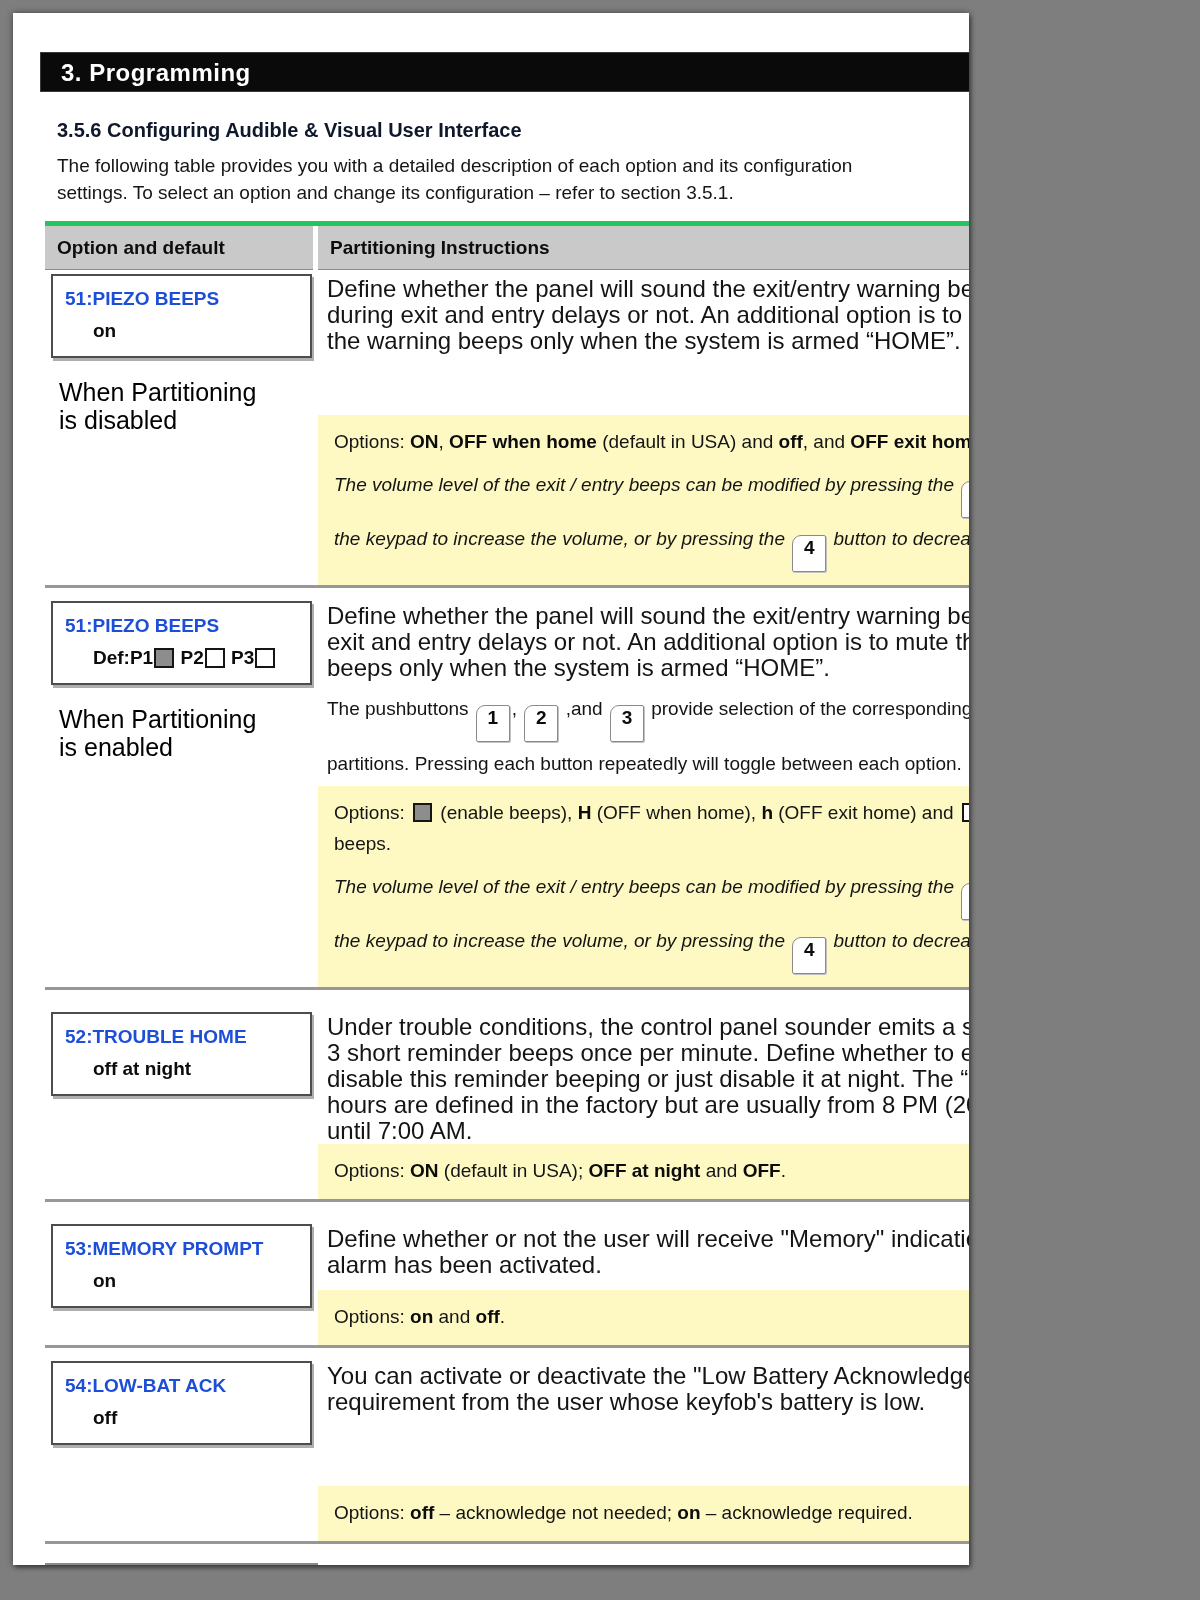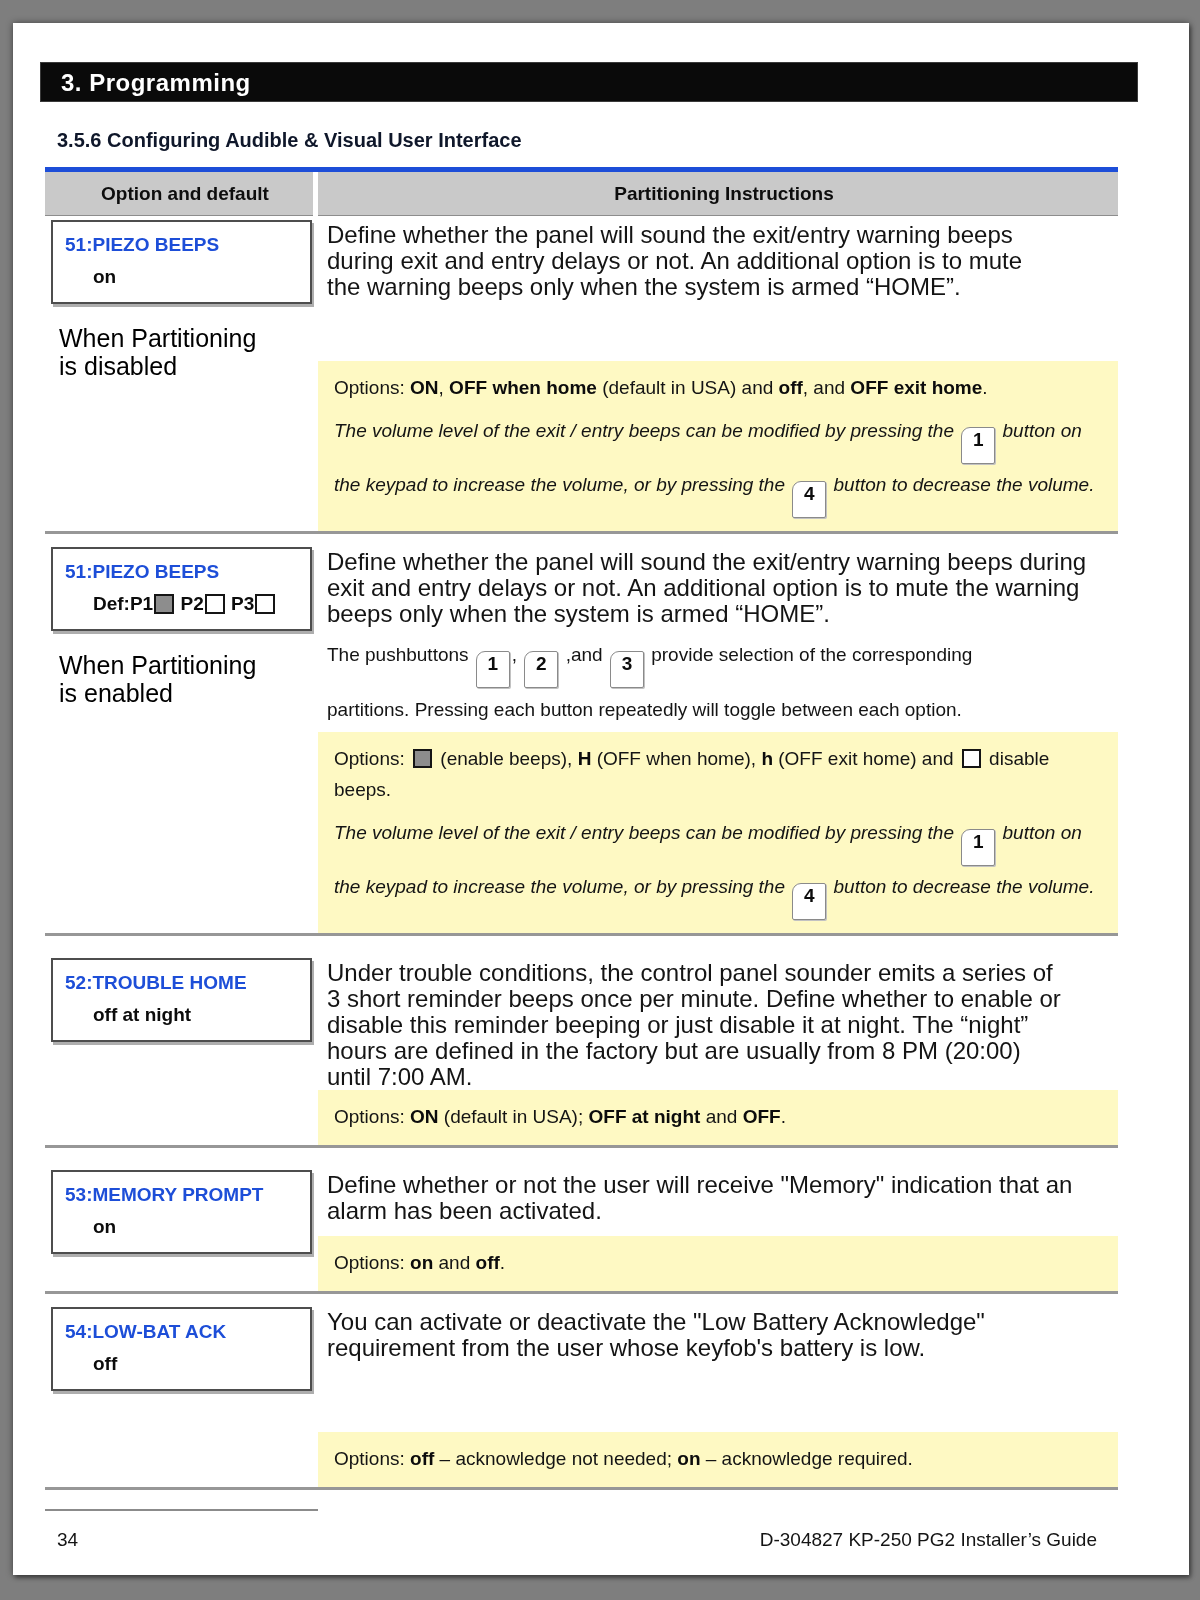--- a/index.html
+++ b/index.html
@@ -3,22 +3,22 @@
 <meta charset="utf-8">
 <style>
   * { margin:0; padding:0; box-sizing:border-box; }
   html,body { width:1200px; height:1600px; overflow:hidden; }
   body {
     background:#7e7e7e;
     font-family:"Liberation Sans","DejaVu Sans",sans-serif;
     color:#111;
   }
   .page {
-    position:absolute; left:13px; top:23px;
-    width:1176px; height:1552px;
+    position:absolute; left:13px; top:13px;
+    width:956px; height:1552px;
     background:#ffffff;
     box-shadow:0 0 7px rgba(0,0,0,0.45), 2px 3px 4px rgba(0,0,0,0.35);
     overflow:hidden;
   }
   .chapter-bar {
     margin:39px 0 0 27px; width:1098px; height:40px;
     background:#0a0a0a; color:#fff;
     font-size:24px; font-weight:bold; line-height:40px;
     padding-left:20px; letter-spacing:0.5px;
     border:1px solid #3a3a3a;
@@ -27,22 +27,22 @@
     margin:27px 44px 0 44px;
     font-size:20px; font-weight:bold; color:#0f172a;
   }
   .intro {
     margin:10px 44px 0 44px; max-width:1035px;
     font-size:19px; line-height:27px; color:#161616;
   }
   .opt-table { margin:15px 0 0 32px; width:1073px; }
 
   .thead {
-    border-top:5px solid #1d4ed8;
-    display:grid; grid-template-columns:268px 1fr; column-gap:5px;text-align:center;
+    border-top:5px solid #22c55e;
+    display:grid; grid-template-columns:268px 1fr; column-gap:5px;
   }
   .th {
     background:#c9c9c9; height:44px; line-height:44px;
     font-size:19px; font-weight:bold; padding-left:12px;
     border-bottom:1px solid #8d8d8d; color:#0d0d0d;
   }
   .row {
     display:grid; grid-template-columns:268px 1fr; column-gap:5px;
     border-bottom:3px solid #979797;
   }
@@ -118,20 +118,21 @@
 <body>
 
 <div class="page">
 
   <div class="chapter-bar">
     <span>3. Programming</span>
   </div>
 
   <div class="section-heading">3.5.6 Configuring Audible &amp; Visual User Interface</div>
 
+  <div class="intro">The following table provides you with a detailed description of each option and its configuration settings. To select an option and change its configuration – refer to section 3.5.1.</div>
 
   <div class="opt-table">
 
     <div class="thead">
       <div class="th">Option and default</div>
       <div class="th">Partitioning Instructions</div>
     </div>
 
     <div class="row r1">
       <div class="cell-left">

